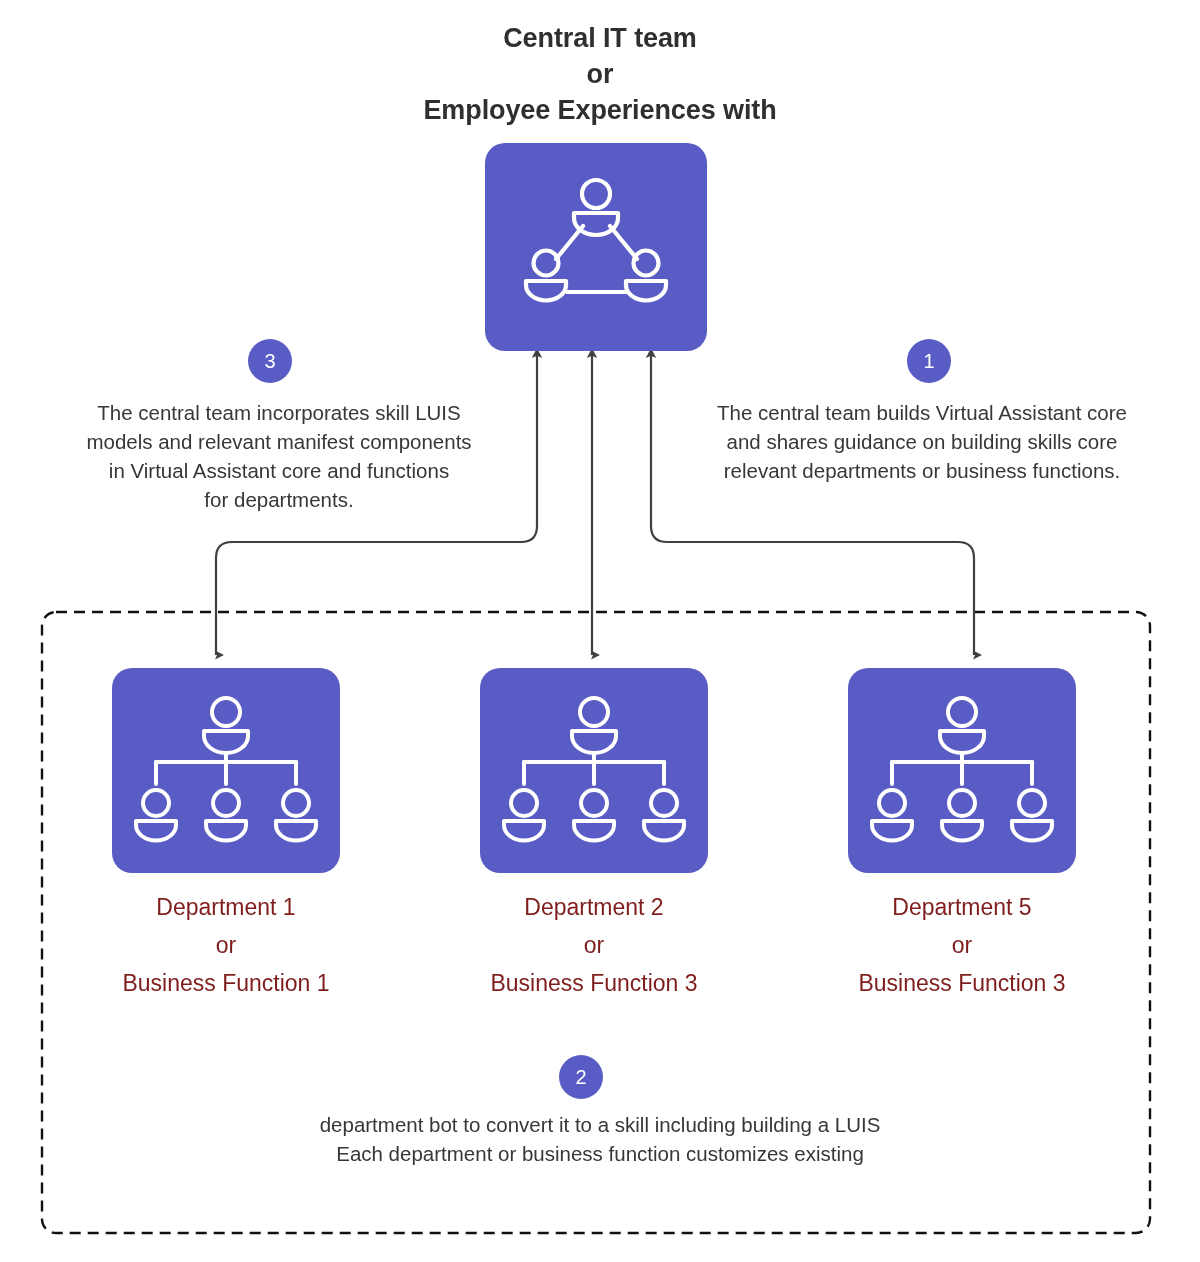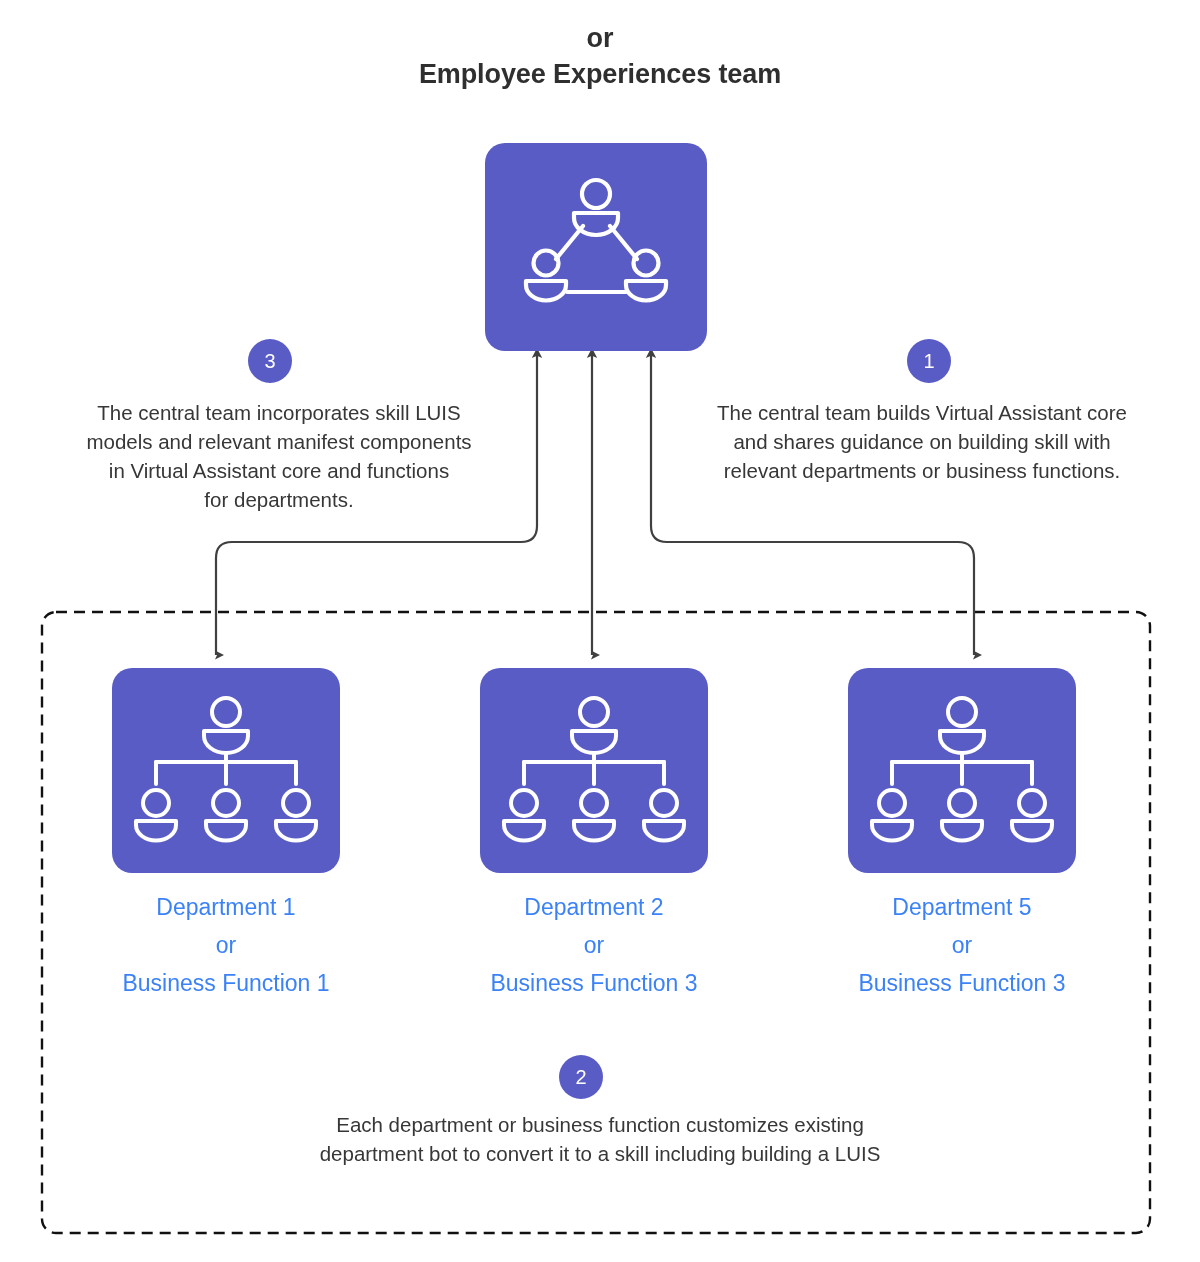--- a/index.html
+++ b/index.html
@@ -115,21 +115,21 @@
   .node-box svg { display: block; width: 100%; height: 100%; }
 
   
   .dept-caption {
     position: absolute;
     top: 888px;
     width: 330px;
     text-align: center;
     font-size: 23px;
     line-height: 38px;
-    color: #3b82f6;
+    color: #7f1d1d;
   }
   .dept-caption .ln { display: block; }
   #dept-caption-1 { left: 61px; }
   #dept-caption-2 { left: 429px; }
   #dept-caption-3 { left: 797px; }
 </style>
 </head>
 <body>
 
 <div id="canvas">
@@ -151,22 +151,23 @@
     <path d="M592 352 L592 655" fill="none" stroke="#404040" stroke-width="2.2" marker-end="url(#arrowDown)"></path>
 
     <path d="M651 352 L651 526 Q651 542 667 542 L958 542 Q974 542 974 558 L974 655" fill="none" stroke="#404040" stroke-width="2.2" marker-end="url(#arrowDown)"></path>
 
     <path d="M537 348 L542.2 358 L537 355.8 L531.8 358 Z" fill="#404040"></path>
     <path d="M592 348 L597.2 358 L592 355.8 L586.8 358 Z" fill="#404040"></path>
     <path d="M651 348 L656.2 358 L651 355.8 L645.8 358 Z" fill="#404040"></path>
   </svg>
 
   <div class="hdr-title">
-    <span class="ln">or</span>
-    <span class="ln">Employee Experiences team</span>
+    <span class="ln">Central IT team</span>
+    <span class="ln">or</span>
+    <span class="ln">Employee Experiences with</span>
   </div>
 
   <div class="node-box" id="central-box">
     <svg viewBox="0 0 222 208" xmlns="http://www.w3.org/2000/svg">
       <g fill="none" stroke="#ffffff" stroke-width="4.2" stroke-linecap="round" stroke-linejoin="round">
 
         <line x1="98" y1="83" x2="71" y2="116"></line>
         <line x1="125" y1="83" x2="152" y2="116"></line>
         <line x1="82" y1="149" x2="141" y2="149"></line>
 
@@ -188,21 +189,21 @@
 
   <div class="step-text" id="step3-text">
     <span class="ln">The central team incorporates skill LUIS</span>
     <span class="ln">models and relevant manifest components</span>
     <span class="ln">in Virtual Assistant core and functions</span>
     <span class="ln">for departments.</span>
   </div>
 
   <div class="step-text" id="step1-text">
     <span class="ln">The central team builds Virtual Assistant core</span>
-    <span class="ln">and shares guidance on building skill with</span>
+    <span class="ln">and shares guidance on building skills core</span>
     <span class="ln">relevant departments or business functions.</span>
   </div>
 
   <div class="node-box dept-box" id="dept-box-1">
     <svg viewBox="0 0 228 205" xmlns="http://www.w3.org/2000/svg">
       <g fill="none" stroke="#ffffff" stroke-width="4" stroke-linecap="round" stroke-linejoin="round">
 
         <circle cx="114" cy="44" r="14"></circle>
         <path d="M92 63 h44 v5 a22 17 0 0 1 -44 0 z"></path>
 
@@ -274,17 +275,17 @@
     <span class="ln">Business Function 3</span>
   </div>
 
   <div class="dept-caption" id="dept-caption-3">
     <span class="ln">Department 5</span>
     <span class="ln">or</span>
     <span class="ln">Business Function 3</span>
   </div>
 
   <div class="step-text" id="step2-text">
+    <span class="ln">department bot to convert it to a skill including building a LUIS</span>
     <span class="ln">Each department or business function customizes existing</span>
-    <span class="ln">department bot to convert it to a skill including building a LUIS</span>
   </div>
 
 </div>
 
 </body></html>

